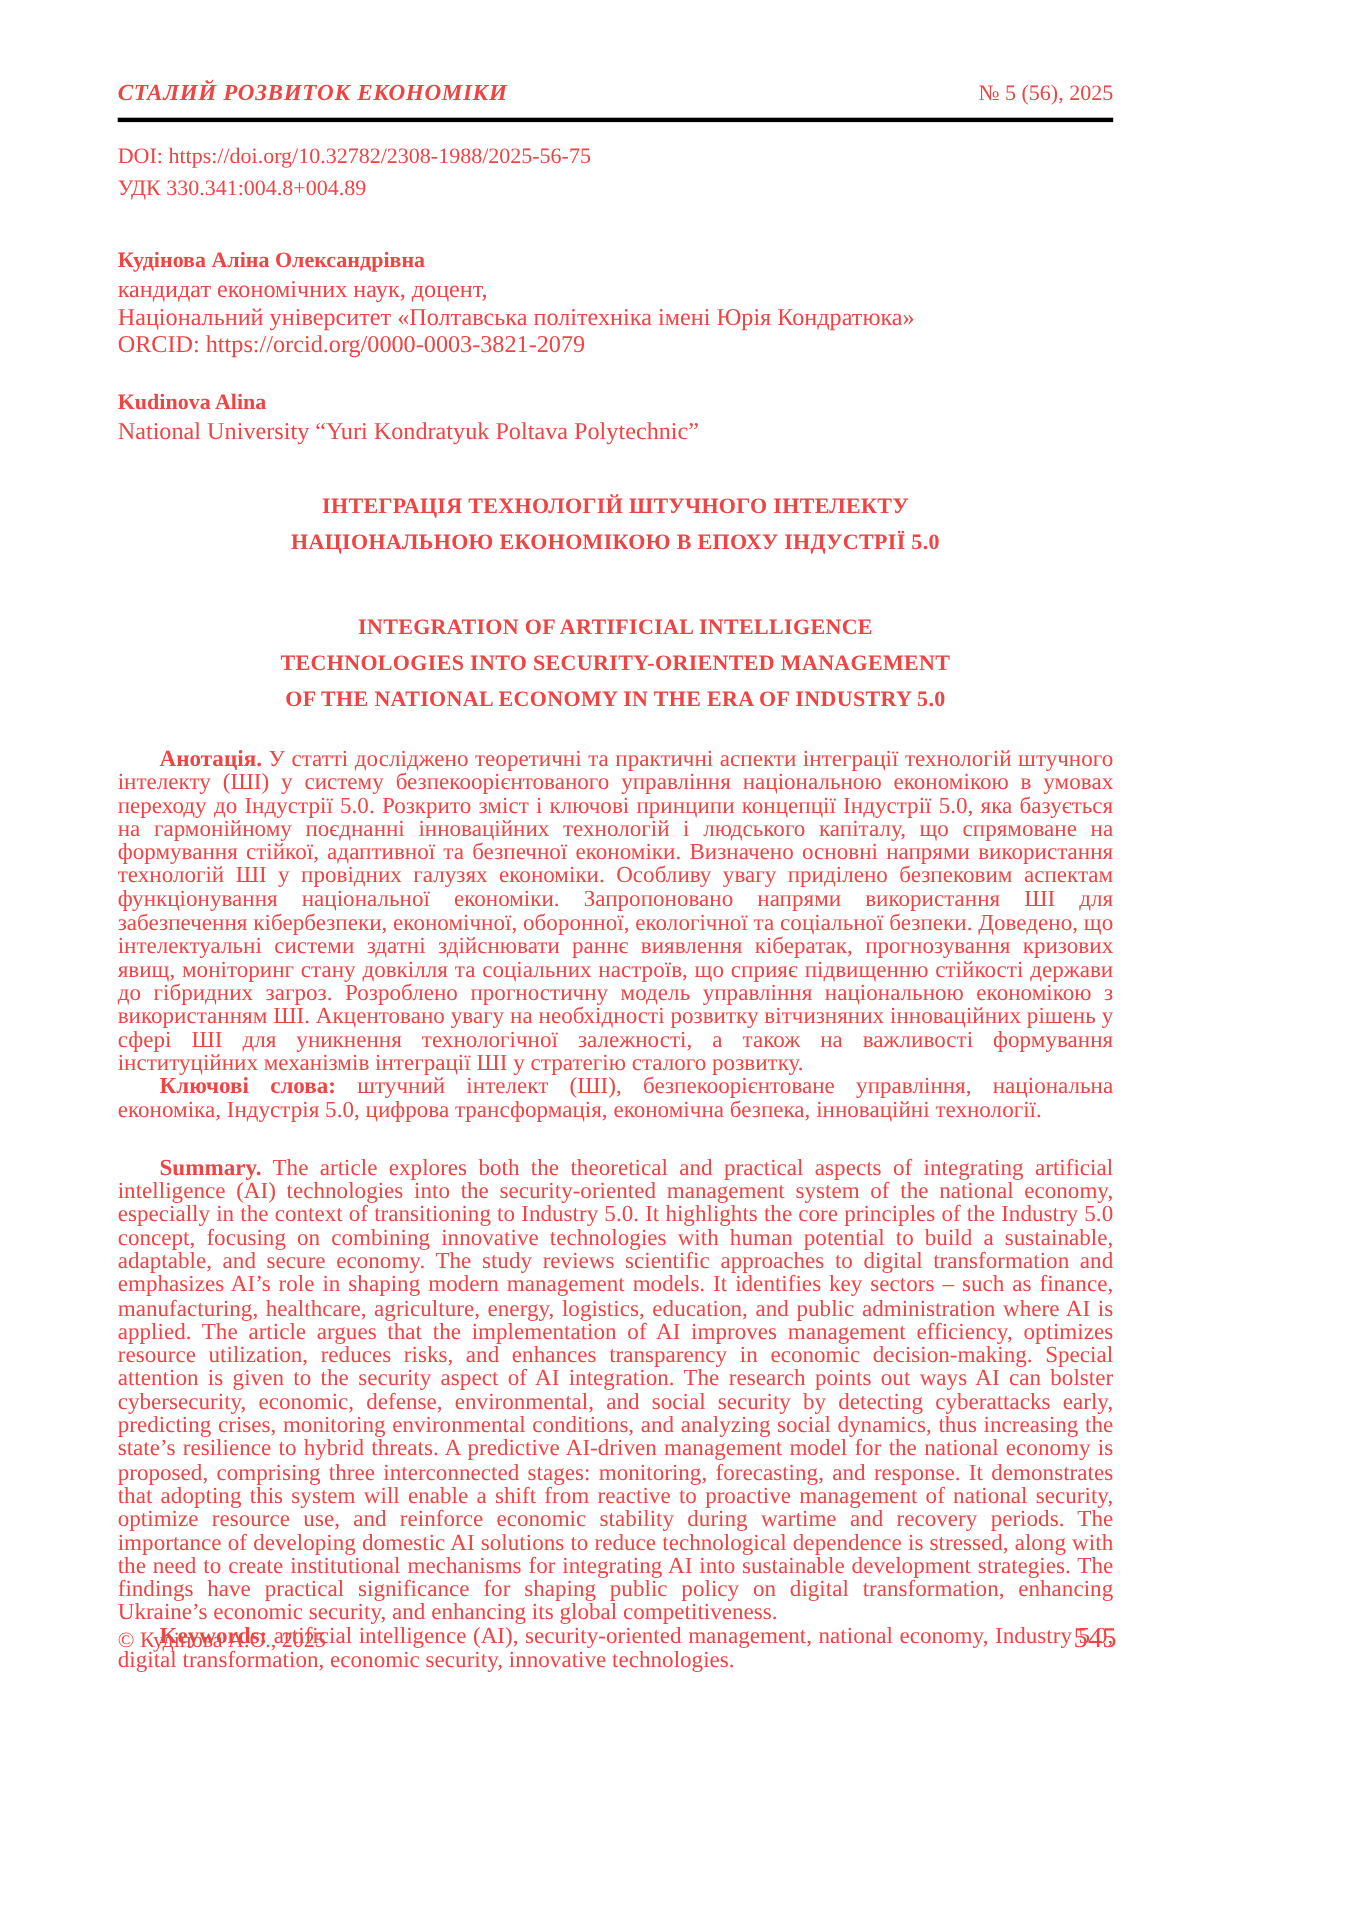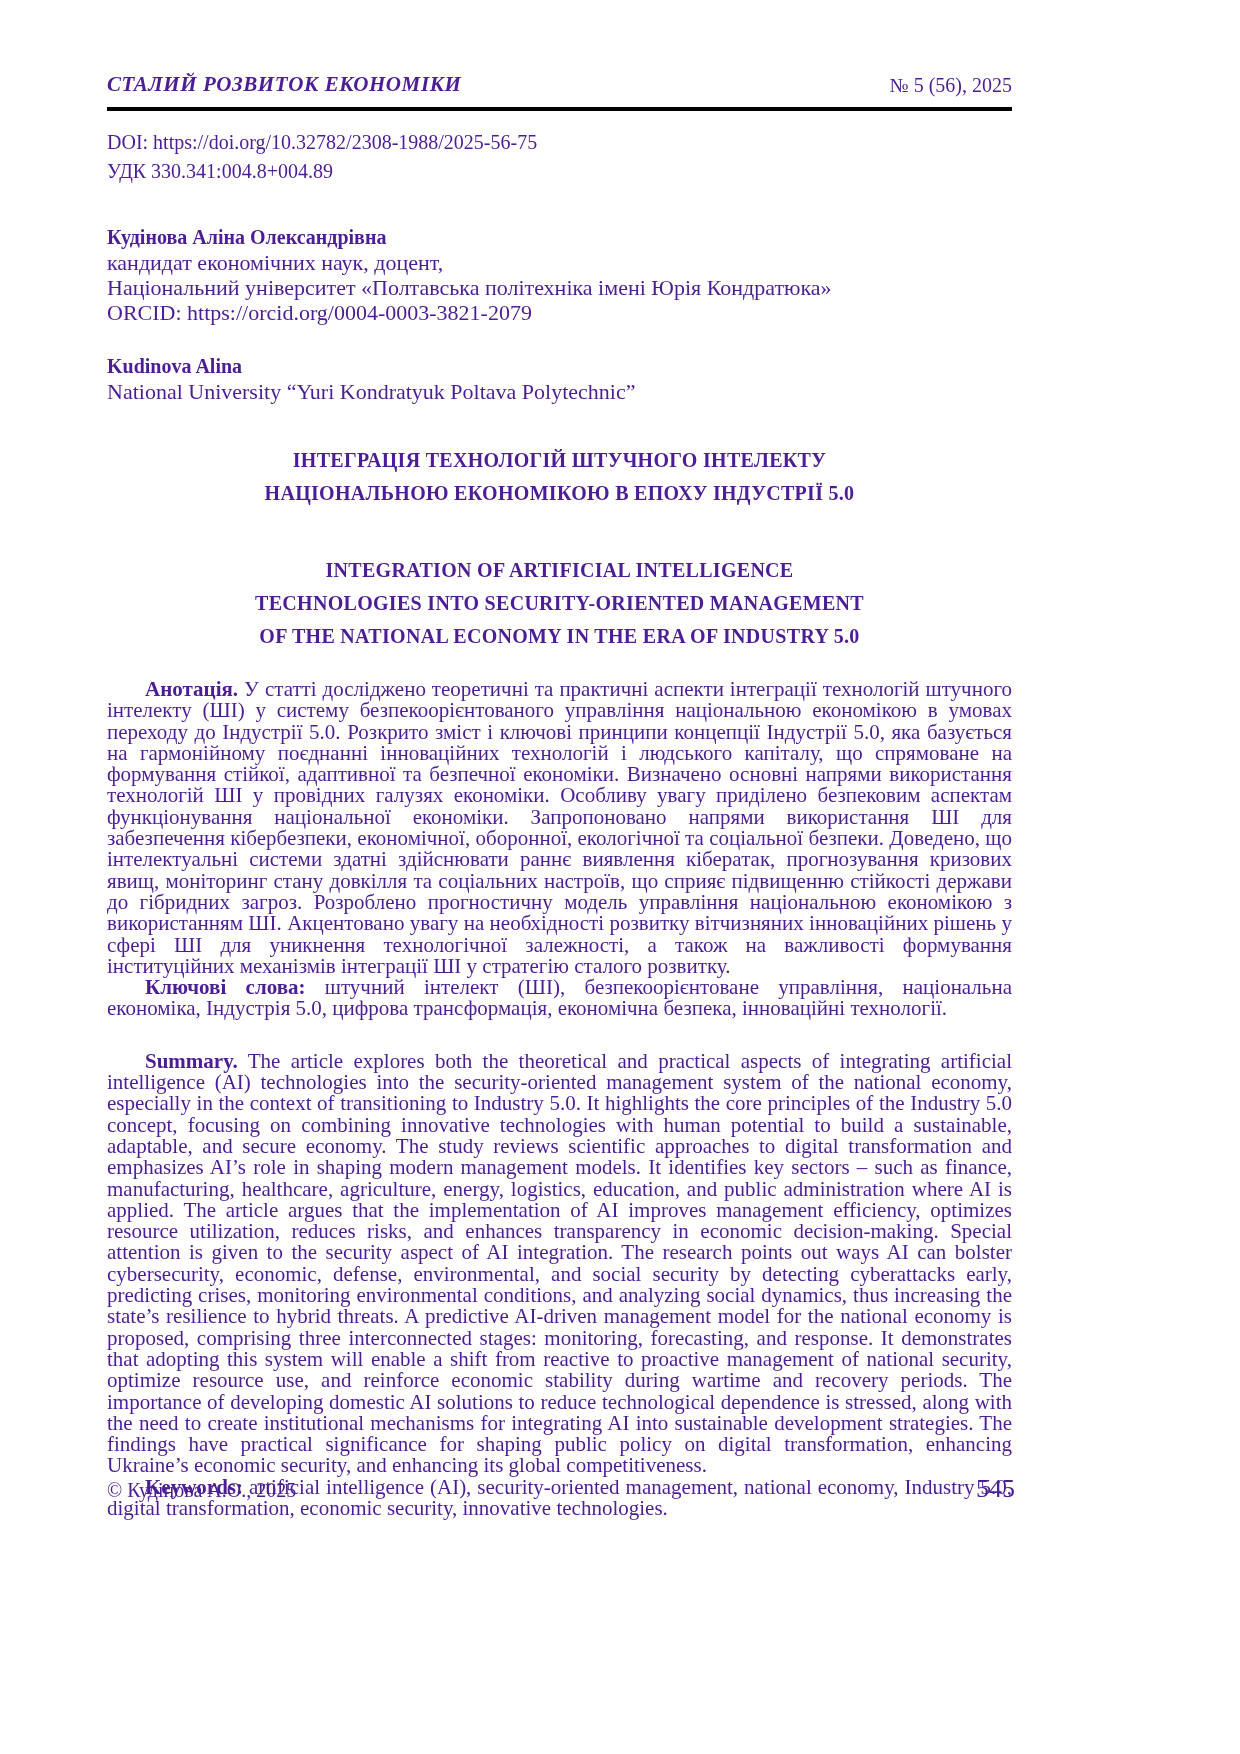--- a/index.html
+++ b/index.html
@@ -2,21 +2,21 @@
 <html><head>
 <meta charset="utf-8">
 <style>
   * { margin: 0; padding: 0; box-sizing: border-box; }
   html, body { background: #ffffff; }
   .page {
     position: relative;
     width: 1240px;
     height: 1754px;
     background: #ffffff;
-    color: #4c1d95;
+    color: #ef4444;
     font-family: "Liberation Serif", serif;
     padding: 72px 228px 0 107px;
     overflow: hidden;
   }
   .header {
     display: flex;
     justify-content: space-between;
     align-items: flex-end;
     border-bottom: 4px solid #000;
     padding-bottom: 10px;
@@ -75,21 +75,21 @@
 
   <div class="meta">
     <div>DOI: https://doi.org/10.32782/2308-1988/2025-56-75</div>
     <div>УДК 330.341:004.8+004.89</div>
   </div>
 
   <div class="author-block">
     <div class="author-name">Кудінова Аліна Олександрівна</div>
     <div class="author-line">кандидат економічних наук, доцент,</div>
     <div class="author-line">Національний університет «Полтавська політехніка імені Юрія Кондратюка»</div>
-    <div class="author-line">ORCID: https://orcid.org/0004-0003-3821-2079</div>
+    <div class="author-line">ORCID: https://orcid.org/0000-0003-3821-2079</div>
   </div>
 
   <div class="author-block author-en">
     <div class="author-name">Kudinova Alina</div>
     <div class="author-line">National University “Yuri Kondratyuk Poltava Polytechnic”</div>
   </div>
 
   <h1 class="title title-uk">
     <span class="title-line">ІНТЕГРАЦІЯ ТЕХНОЛОГІЙ ШТУЧНОГО ІНТЕЛЕКТУ</span>
     <span class="title-line">НАЦІОНАЛЬНОЮ ЕКОНОМІКОЮ В ЕПОХУ ІНДУСТРІЇ 5.0</span>

